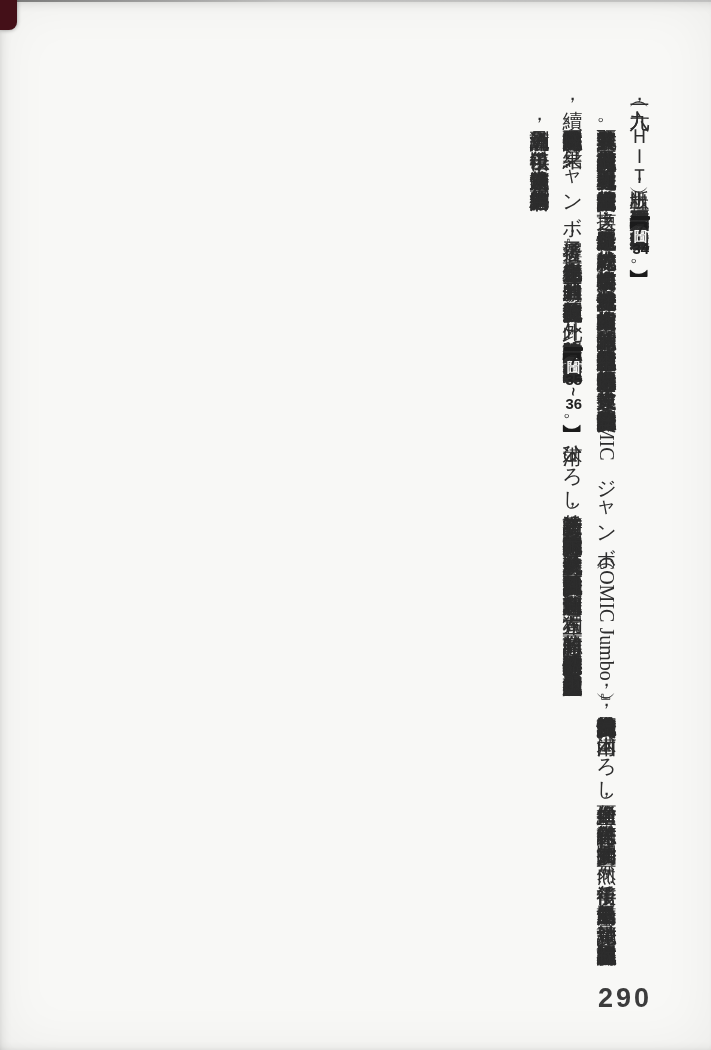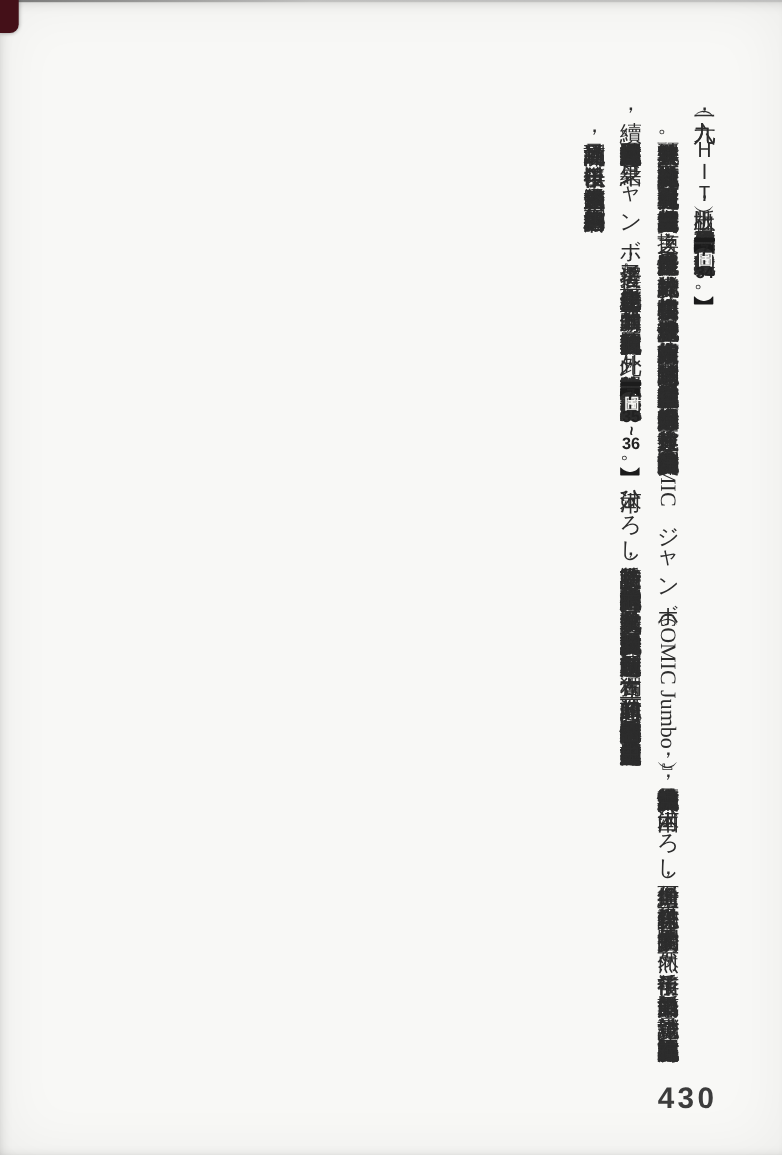--- a/index.html
+++ b/index.html
@@ -99,14 +99,14 @@
 <div class="page">
   <div class="scan-edge-top"></div>
   <div class="corner-mark"></div>
 
   <div class="text-block">
       <p class="para"><span>（一九九六，ＨＩＴ出版社），大概是覺得反正都要休刊了，乾脆在最後一期上解禁乳頭</span><span class="fig-bracket">【</span><span class="fig-box">圖</span><span class="fig-num">7</span><span class="fig-dash">-</span><span class="fig-num">34</span><span class="fig-bracket">】</span><span>。</span></p>
       <p class="para indent"><span>其實要解禁乳頭並非難事。只要在雜誌封面打上「成人向雜誌」的標籤，即可光明正大地在封面畫乳頭，但這麼做的話就會沒法擺在超商貨架上賣。換言之，出版社只能選擇走激進色情路線，變成純粹的成人雜誌，在市場規模較小的書店販賣，或是減少色情變成灰色地帶雜誌，在市場較大的超商貨架上存續。這關係到雜誌的銷量增減，以及對單行本銷售額的依賴程度（雜誌銷量愈低愈依賴單行本），所以編輯部的方針也必須大幅改變，並更換連載作家。例如八八年創刊的桃園書房的老牌美少女漫畫雜誌『COMIC ジャンボ（COMIC Jumbo）』，本來是以輕度色情為賣點的美少女漫畫誌，由河本ひろし擔任封面主繪，提供符合雜誌印象，元氣開朗的少女插畫。然而，千禧年前後，由於出版業景氣蕭條，雜誌銷量減少，因此桃園書房被迫在以超商雜誌的形式存續，或是轉為硬蕊成人雜誌這兩個選項間做抉擇。結果『ジャンボ』選擇了後者，變化也馬上反應在封面之上。〇五年八月號的封面，便被袒胸露乳的巨乳女孩所占據。此外，作為放棄超商雜誌路線的證明，也在雜誌左下方印上了「成人向雜誌」的標籤</span><span class="fig-bracket">【</span><span class="fig-box">圖</span><span class="fig-num">7</span><span class="fig-dash">-</span><span class="fig-num">35</span><span class="fig-dash">~</span><span class="fig-num">36</span><span class="fig-bracket">】</span><span>。河本ひろし在接受筆者的訪談時，證實了當時的確收到編輯方解禁乳頭的指示，以及將女孩子巨乳化的要求。可以說美少女漫畫雜誌的封面「解禁乳頭」，就意味著與便利超商道別，宣布獨立。超商雜誌的封面，必須在跟書店不一樣特殊空間內維持著自己的「色情和格調」，是在自主規制與商品流通量的拉鋸中產生的創意工夫之歷史。</span></p>
       <p class="para indent"><span>說到商品流通量，自千禧年以後，成人漫畫的全新銷售通路，亞馬遜書店等網路書店的銷售</span></p>
     </div>
 
-  <div class="page-number">430</div>
+  <div class="page-number">290</div>
 </div>
 
 </body></html>

